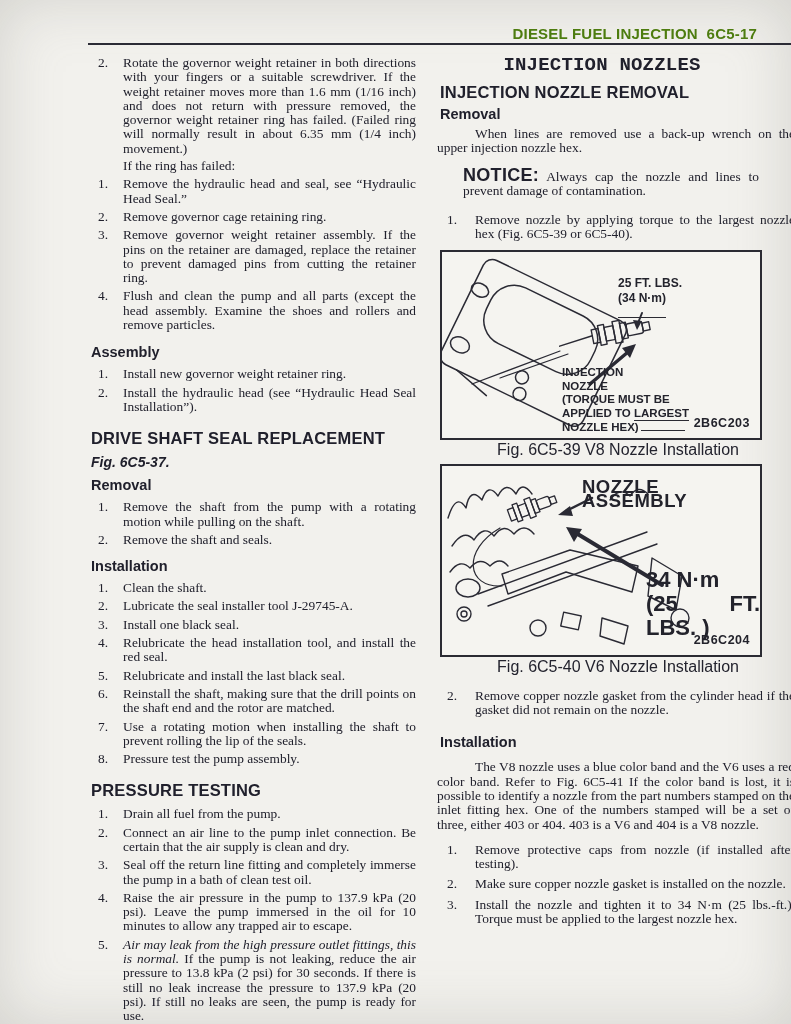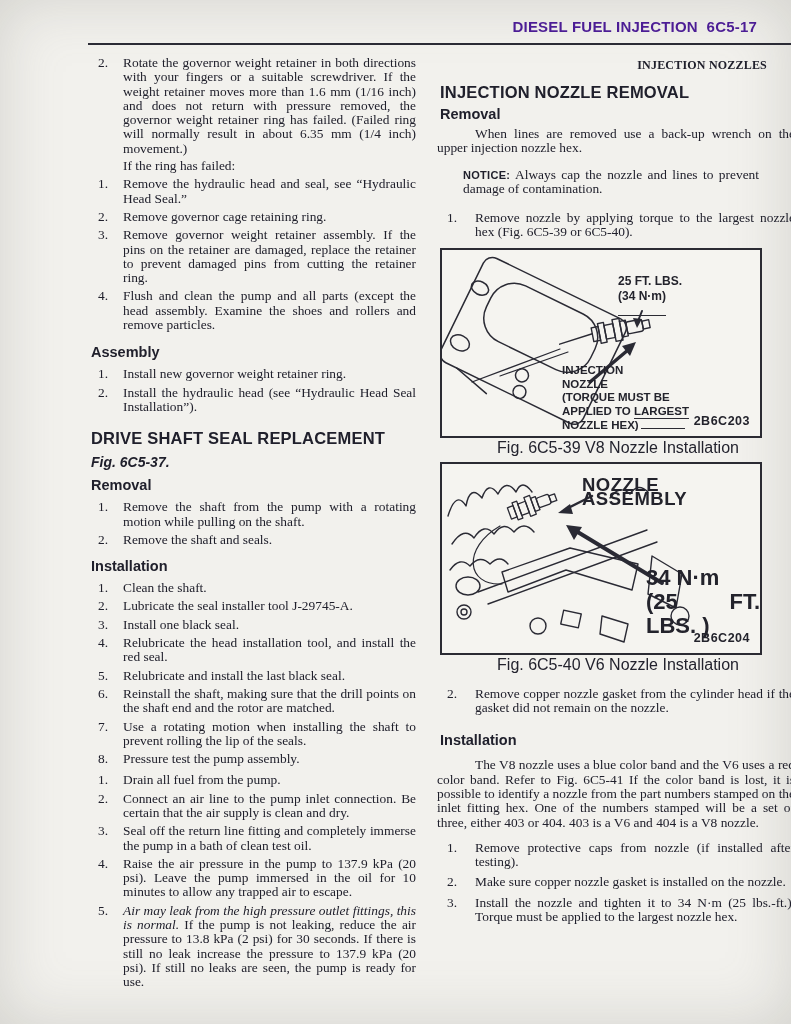--- a/index.html
+++ b/index.html
@@ -6,44 +6,44 @@
   body{
     width:791px;height:1024px;
     background:#f2f1ed;
     overflow:hidden;position:relative;
     font-family:"Liberation Serif", serif;
     color:#20202c;
     box-shadow:inset 0 0 60px rgba(120,118,110,.25);
   }
   .page{position:absolute;inset:0;}
   
-  .hdr{position:absolute;top:18px;right:34px;font-family:"Liberation Sans",sans-serif;
-       font-weight:bold;font-size:15px;letter-spacing:.2px;color:#4c1d95;}
+  .hdr{position:absolute;top:25px;right:34px;font-family:"Liberation Sans",sans-serif;
+       font-weight:bold;font-size:15px;letter-spacing:.2px;color:#4d7c0f;}
   .hdr-rule{position:absolute;top:43px;left:88px;right:0;height:2px;background:#2b2b35;}
   
   .col{position:absolute;top:50px;font-size:13.4px;line-height:14.3px;text-align:justify;}
   .col-left{left:88px;width:328px;}
   .col-right{left:437px;width:358px;}
   
-  .h-main{font-family:Liberation Serif, serif;font-weight:bold;font-size:12px;
-          line-height:21px;text-align:right;width:330px;letter-spacing:.2px;}
+  .h-main{font-family:Liberation Mono, monospace;font-weight:bold;font-size:19px;
+          line-height:21px;text-align:center;width:330px;letter-spacing:.2px;}
   .h-sec{font-family:"Liberation Sans",sans-serif;font-weight:bold;font-size:16.5px;
          line-height:19px;text-align:left;letter-spacing:.2px;padding-left:3px;}
   .h-sub{font-family:"Liberation Sans",sans-serif;font-weight:bold;font-size:14.5px;
          line-height:17px;text-align:left;padding-left:3px;}
   .h-figref{font-family:"Liberation Sans",sans-serif;font-weight:bold;font-style:italic;
             font-size:14px;line-height:16px;text-align:left;padding-left:3px;}
   
   .li{position:relative;padding-left:35px;margin-top:4px;}
   .col-right .li{padding-left:38px;}
   .li .num{position:absolute;left:10px;top:0;}
   
   .para{text-indent:38px;margin-top:4px;}
   .notice{margin:12px 36px 0 26px;}
-  .notice b{font-family:"Liberation Sans",sans-serif;font-size:11px;letter-spacing:.3px;}
+  .notice b{font-family:"Liberation Sans",sans-serif;font-size:18px;letter-spacing:.3px;}
   .cond{padding-left:35px;margin-top:3px;}
   .it{font-style:italic;}
   
   .figure{margin-left:3px;width:356px;}
   .fig-box{position:relative;width:318px;border:2px solid #2b2b33;background:#f5f4f0;overflow:hidden;}
   .fig-box svg{position:absolute;left:0;top:0;}
   .fb1{height:186px;margin-top:8px;}
   .fb2{height:189px;margin-top:7px;}
   .fig-caption{font-family:"Liberation Sans",sans-serif;font-size:16px;line-height:14px;
                text-align:center;margin-top:3px;color:#23232e;}
@@ -141,20 +141,21 @@
     </div>
     <div class="li">
       <span class="num">7.</span>
       <span>Use a rotating motion when installing the shaft to prevent rolling the lip of the seals.</span>
     </div>
     <div class="li">
       <span class="num">8.</span>
       <span>Pressure test the pump assembly.</span>
     </div>
 
+    <div class="h-sec" style="margin-top:15px">PRESSURE TESTING</div>
     <div class="li" style="margin-top:7px">
       <span class="num">1.</span>
       <span>Drain all fuel from the pump.</span>
     </div>
     <div class="li">
       <span class="num">2.</span>
       <span>Connect an air line to the pump inlet connection. Be certain that the air supply is clean and dry.</span>
     </div>
     <div class="li">
       <span class="num">3.</span>

